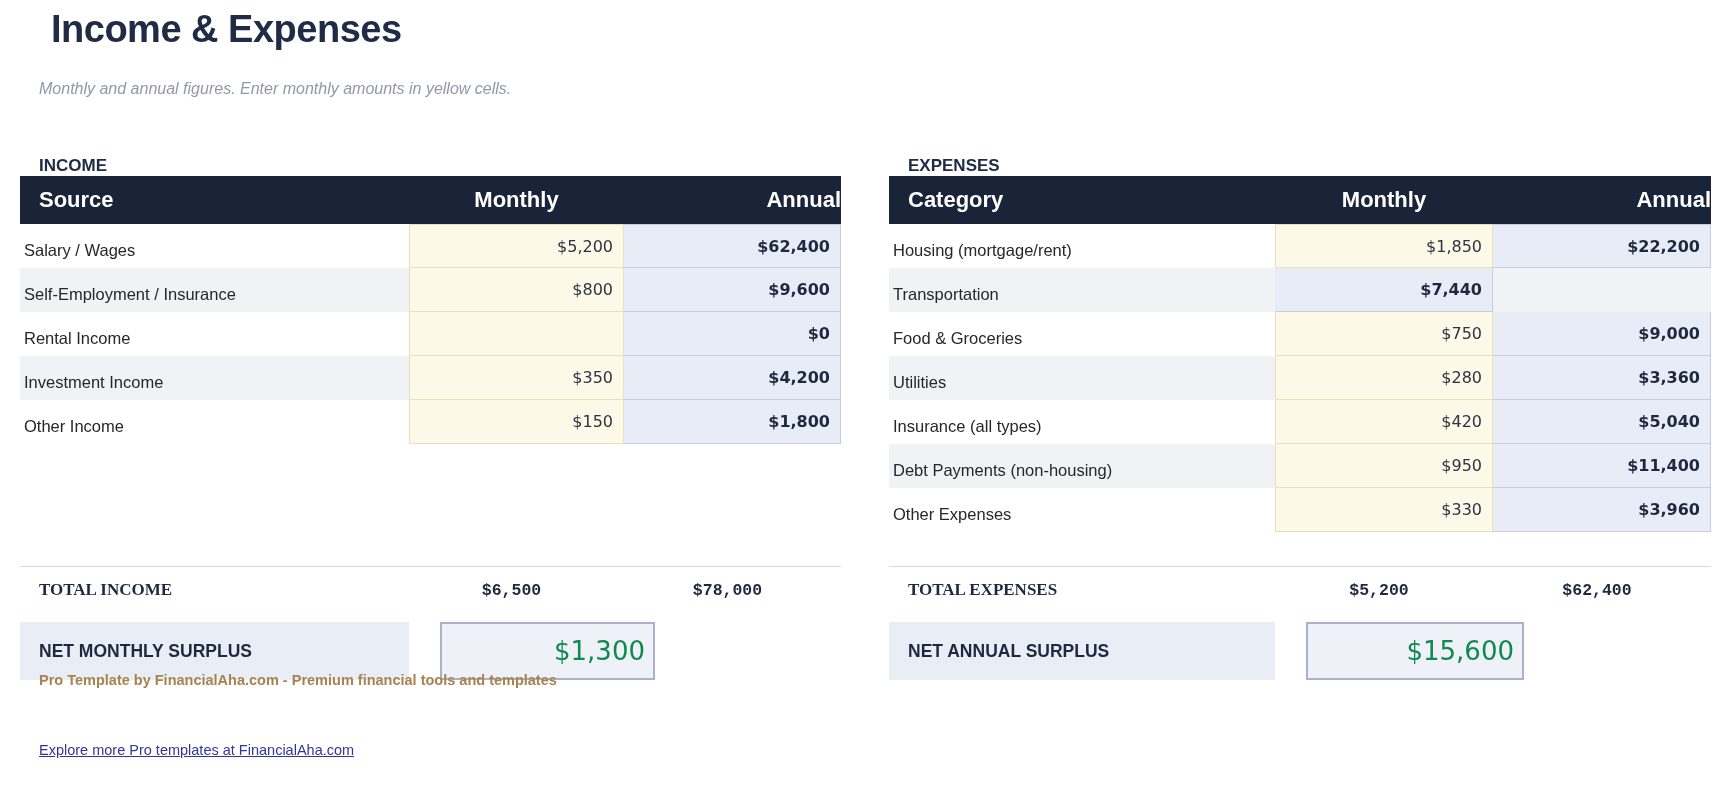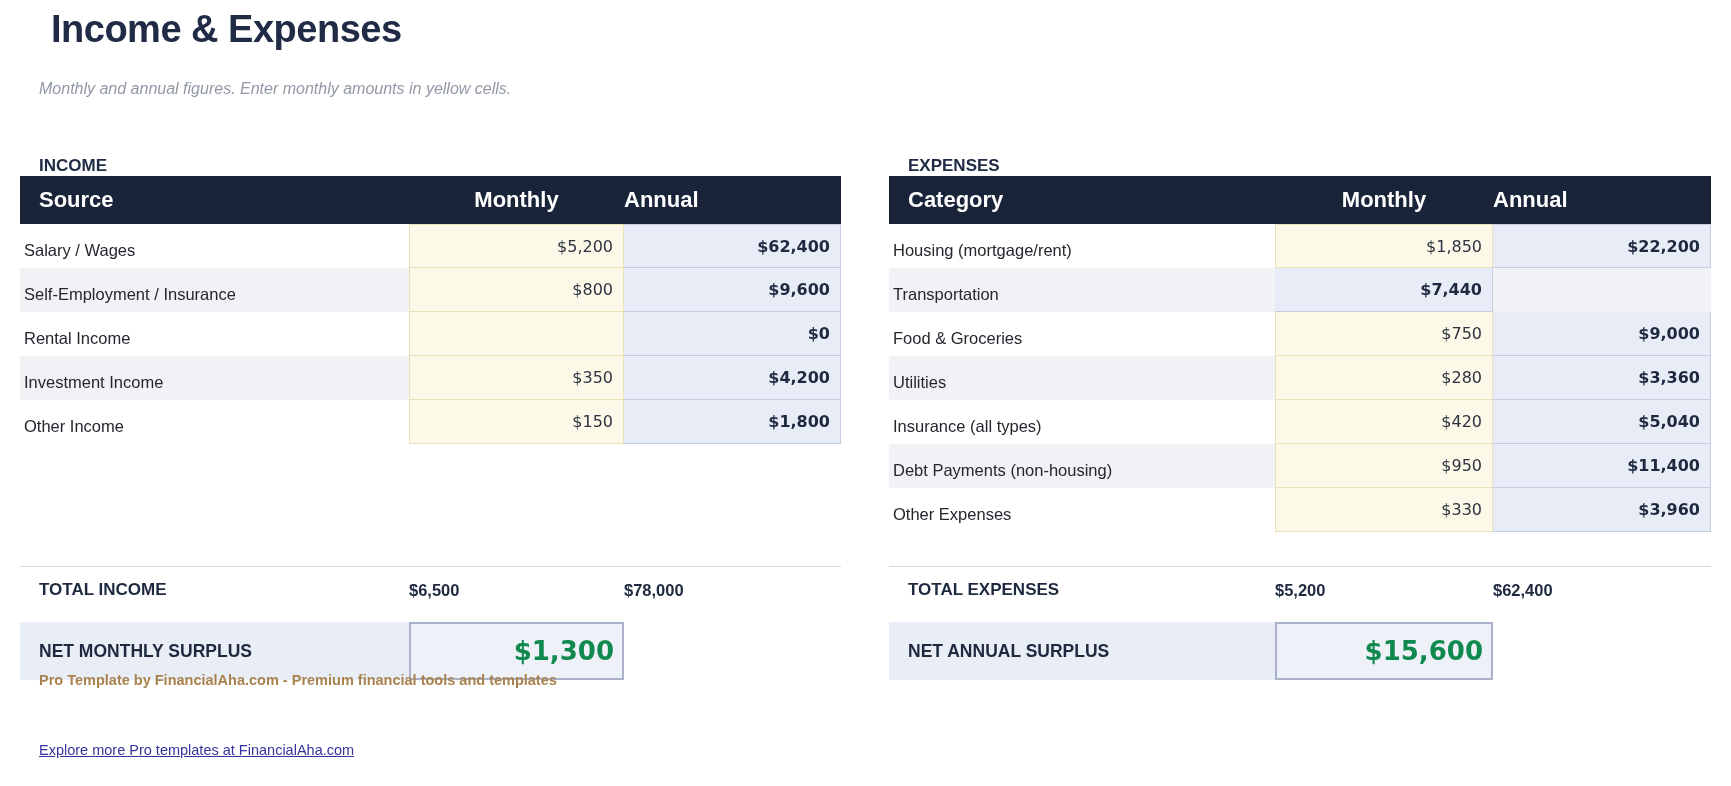--- a/index.html
+++ b/index.html
@@ -36,21 +36,21 @@
     color: var(--accent-navy, #202b46);
     padding-left: 19px; height: 20px; 
   }
   .thead {
     display: flex; height: 48px; align-items: center;
     background: var(--header-bg, #1a2438);
     color: #ffffff; font-weight: bold; font-size: 22px;
   }
   .th-label { width: var(--w-label); padding-left: 19px; }
   .th-month { width: var(--w-month); text-align: center; }
-  .th-annual { width: var(--w-annual); text-align: left; }
+  .th-annual { width: var(--w-annual); text-align: right; }
   .trow { display: flex; height: 44px; font-size: 16.5px; }
   .trow:nth-child(even) { background: var(--stripe-gray, #f1f2f5); }
   .cell { display: flex; align-items: center; }
   .cell.label { width: var(--w-label); padding-left: 4px; color: #26262e; margin-top: 8px; }
   .cell.month, .cell.annual {
     justify-content: flex-end; padding-right: 10px;
     font-family: "DejaVu Sans", sans-serif; font-size: 16px;
   }
   .cell.month {
     width: var(--w-month);
@@ -67,42 +67,42 @@
   }
   .trow:first-child .cell.month { border-top: 1px solid var(--input-yellow-border, #e9e1b8); }
   .trow:first-child .cell.annual { border-top: 1px solid var(--computed-blue-border, #c6cde2); }
   .spacer { flex: 1; }
   .total-row {
     display: flex; align-items: center;
     border-top: 1px solid #d8dade;
     padding: 13px 0 15px 0;
     font-weight: bold; font-size: 17px; color: #1e2940;
   }
-  .total-label { width: var(--w-label); padding-left: 19px; }
+  .total-label { width: var(--w-label); padding-left: 19px; font-family: Liberation Serif, serif; }
   .total-month, .total-annual {
-    text-align: left; padding-right: 10px;
-    font-family: Liberation Sans, sans-serif; font-size: 16.5px;
+    text-align: center; padding-right: 10px;
+    font-family: Liberation Mono, monospace; font-size: 16.5px;
   }
   .total-month { width: var(--w-month); }
   .total-annual { width: var(--w-annual); }
-  .surplus { display: flex; margin-top: 7px; height: 58px; }
+  .surplus { display: flex; margin-top: 7px; height: 58px; gap: 31px; }
   .surplus-label {
     width: var(--w-label);
     background: var(--surplus-bg, #e9edf5);
     display: flex; align-items: center; padding-left: 19px;
     font-weight: bold; font-size: 17.5px; color: #1e2940;
   }
   .surplus-box {
     width: var(--w-month);
     background: #eef1f8;
     border: 2px solid #a9b2ca;
     display: flex; align-items: center; justify-content: flex-end;
     padding-right: 8px;
     font-family: "DejaVu Sans", sans-serif;
-    font-weight: bold; font-size: 26px;
+    font-weight: normal; font-size: 26px;
     color: var(--surplus-green, #10894f);
   }
   .footer-brand {
     position: absolute; left: 39px; top: 672px;
     font-size: 14.5px; font-weight: bold;
     color: var(--brand-tan, #a8834f);
   }
   .footer-link {
     position: absolute; left: 39px; top: 742px;
     font-size: 14.5px;

